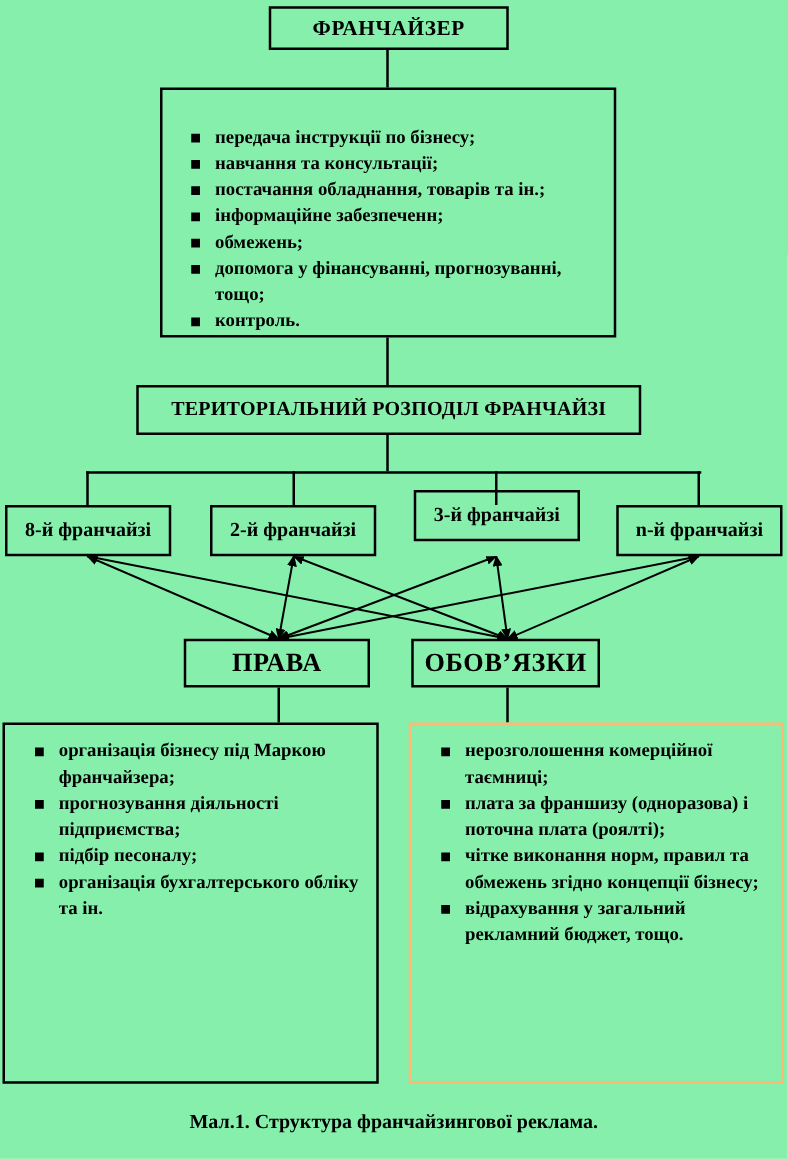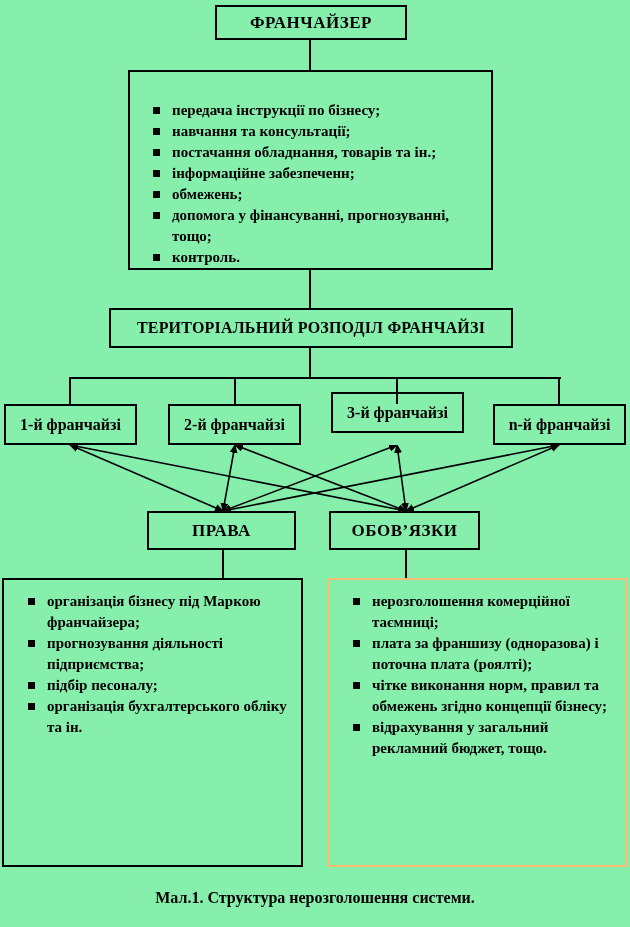--- a/index.html
+++ b/index.html
@@ -21,21 +21,21 @@
   }
   .center {
     display: flex;
     align-items: center;
     justify-content: center;
     text-align: center;
   }
   .hbox { font-size: 17px; letter-spacing: 0.5px; }
   .tbox { font-size: 16px; letter-spacing: 0.2px; }
   .fbox { font-size: 16px; }
-  .rbox { font-size: 17px; letter-spacing: 0.5px; }
+  .rbox { font-size: 21px; letter-spacing: 0.5px; }
   .conn {
     position: absolute;
     background: #000000;
   }
   ul.blist {
     margin: 0;
     padding: 0;
     list-style: none;
     font-size: 15px;
     line-height: 21px;
@@ -100,21 +100,21 @@
   <div class="conn" style="left:309px; top:348px; width:2px; height:29px;"></div>
 
   <div class="conn" style="left:69px; top:377px; width:492px; height:2px;"></div>
 
   <div class="conn" style="left:69px;  top:377px; width:2px; height:27px;"></div>
   <div class="conn" style="left:234px; top:377px; width:2px; height:27px;"></div>
   <div class="conn" style="left:396px; top:377px; width:2px; height:27px;"></div>
   <div class="conn" style="left:558px; top:377px; width:2px; height:27px;"></div>
 
   <div class="box center fbox" style="left:4px; top:404px; width:133px; height:41px;">
-    <span>1-й франчайзі</span>
+    <span>8-й франчайзі</span>
   </div>
   <div class="box center fbox" style="left:168px; top:404px; width:133px; height:41px;">
     <span>2-й франчайзі</span>
   </div>
   <div class="box center fbox" style="left:331px; top:392px; width:133px; height:41px;">
     <span>3-й франчайзі</span>
   </div>
   <div class="box center fbox" style="left:493px; top:404px; width:133px; height:41px;">
     <span>n-й франчайзі</span>
   </div>
@@ -158,15 +158,15 @@
 
   <div class="rdetail-wrap">
     <ul class="blist">
       <li>нерозголошення комерційної таємниці;</li>
       <li>плата за франшизу (одноразова) і поточна плата (роялті);</li>
       <li>чітке виконання норм, правил та обмежень згідно концепції бізнесу;</li>
       <li>відрахування у загальний рекламний бюджет, тощо.</li>
     </ul>
   </div>
 
-  <div id="caption">Мал.1. Структура нерозголошення системи.</div>
+  <div id="caption">Мал.1. Структура франчайзингової реклама.</div>
 
 </div>
 
 </body></html>

